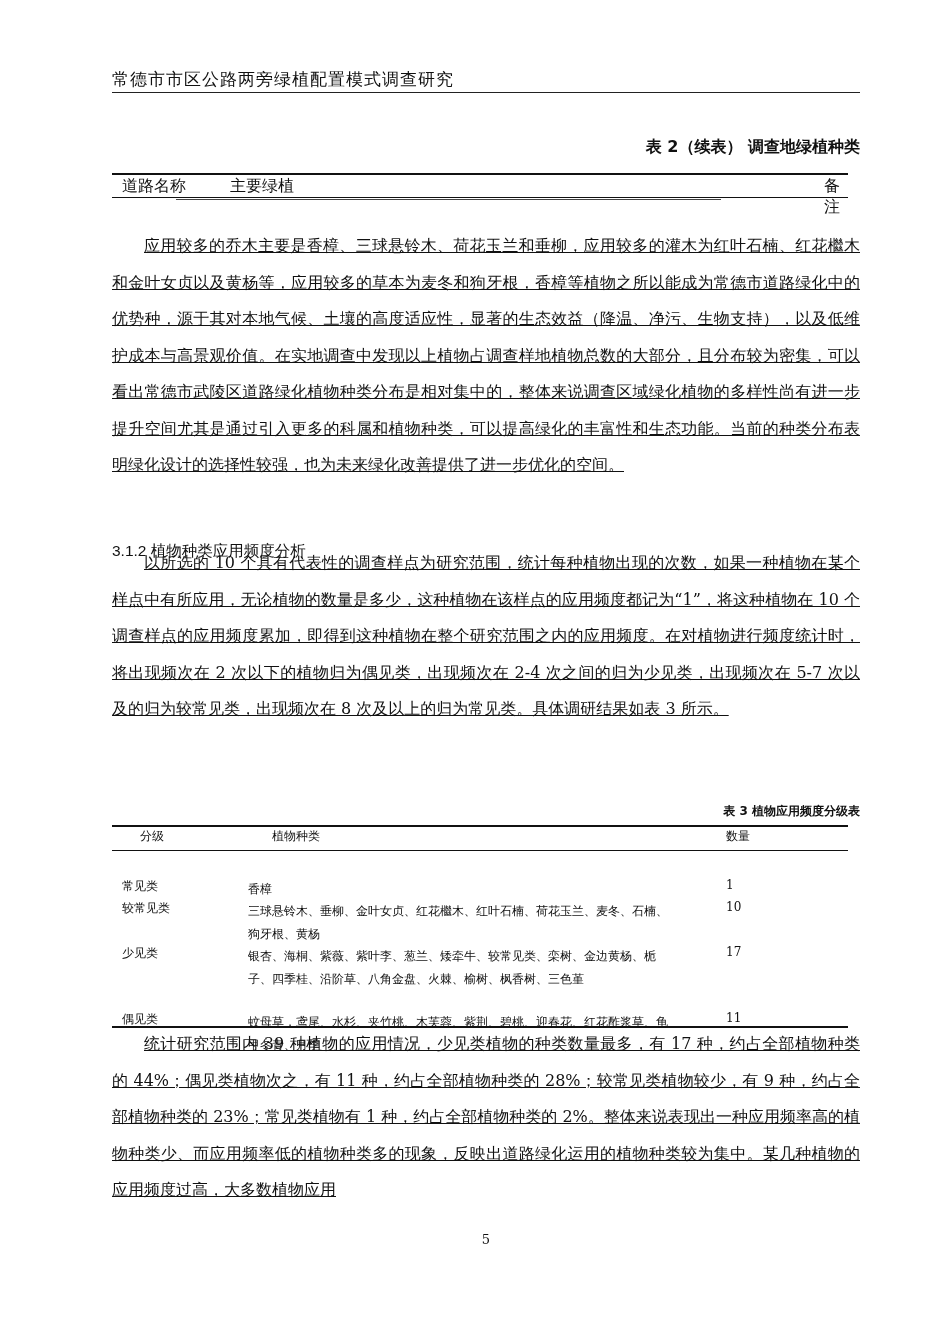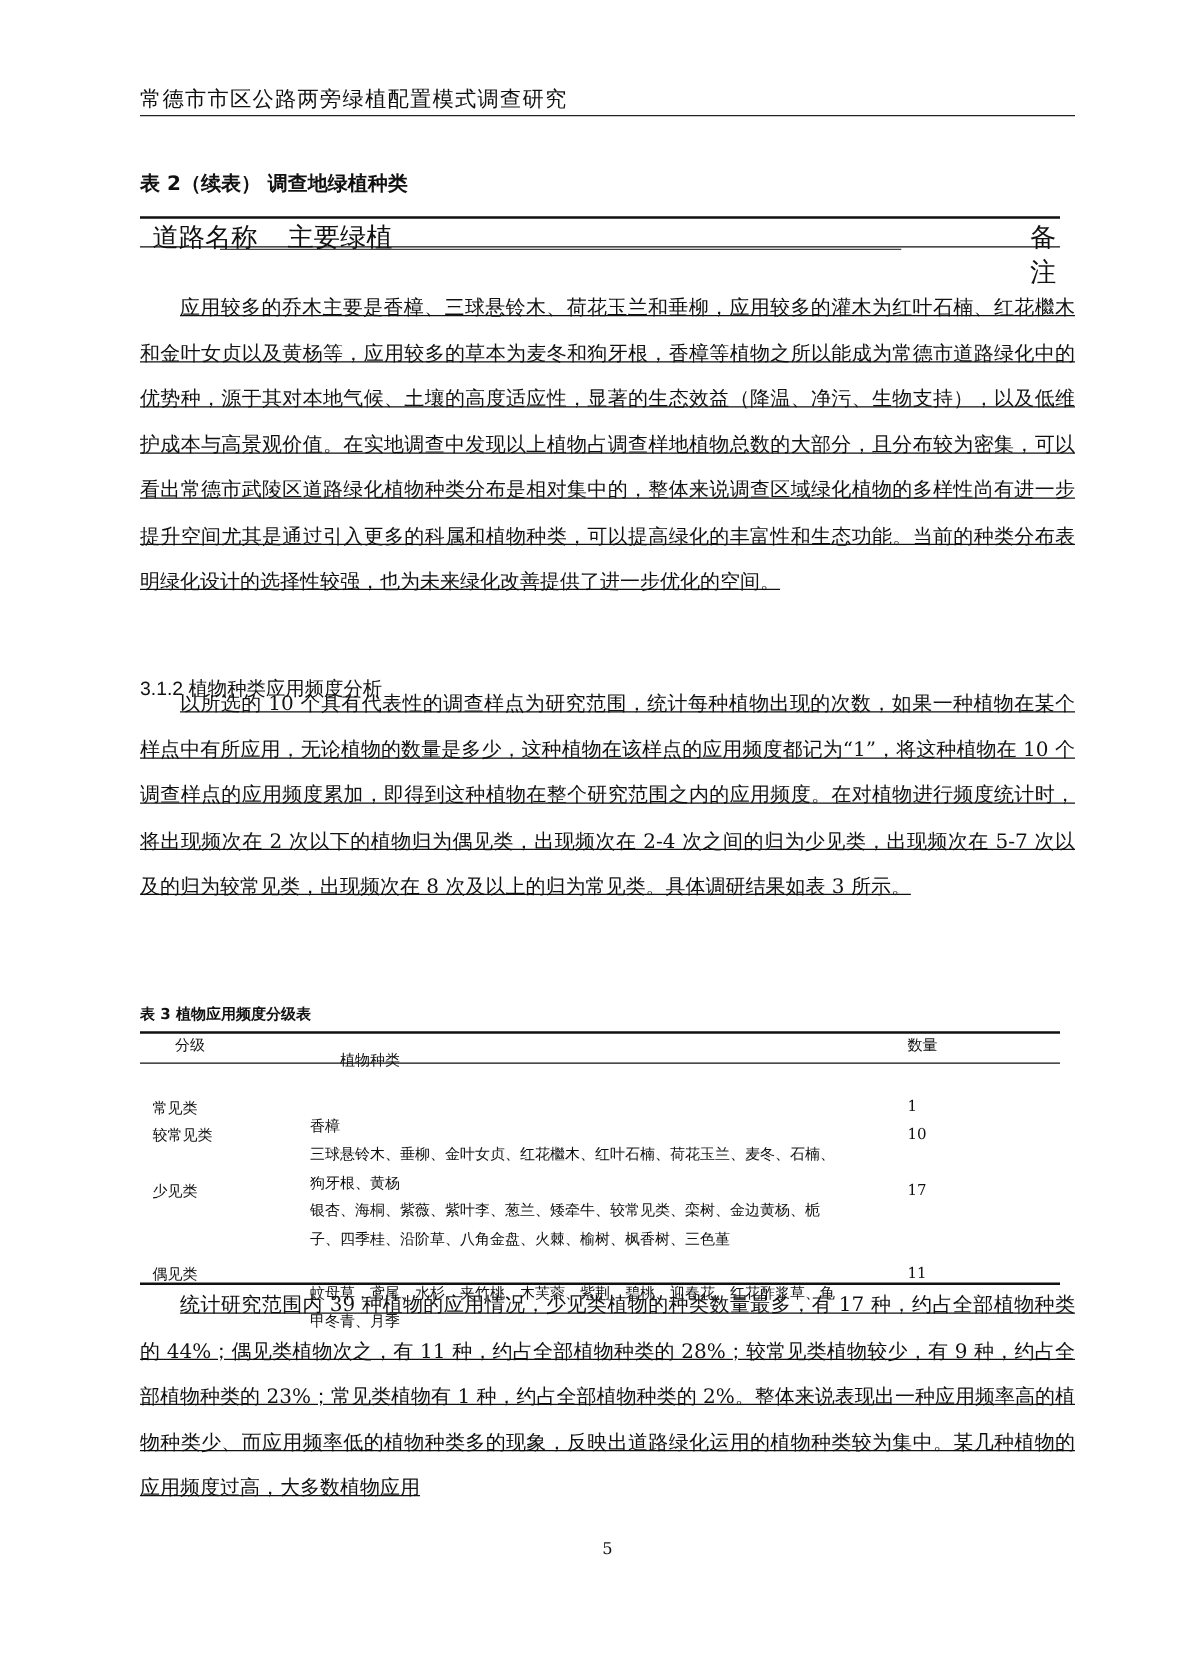--- a/index.html
+++ b/index.html
@@ -1,38 +1,38 @@
 <!DOCTYPE html>
 <html><head>
 <meta charset="utf-8">
 <style>
   html, body { margin: 0; padding: 0; background: #ffffff; }
   body { width: 950px; height: 1344px; position: relative; overflow: hidden;
          font-family: "DejaVu Serif", "Liberation Serif", serif; color: #111; }
   .abs { position: absolute; }
   .running-head { left: 112px; width: 748px; top: 68px; text-align: left; font-size: 17px; letter-spacing: 1px; }
   .head-rule { left: 112px; width: 748px; top: 92px; height: 0; border-top: 1.5px solid #222; }
-  .caption { text-align: left; font-family: "DejaVu Sans", "Liberation Sans", sans-serif; font-weight: bold; font-size: 16px; }
+  .caption { text-align: right; font-family: "DejaVu Sans", "Liberation Sans", sans-serif; font-weight: bold; font-size: 16px; }
   .cap2 { left: 112px; width: 748px; top: 137px; }
   .t2-top { left: 112px; width: 736px; top: 173px; border-top: 2.5px solid #111; }
-  .t2-header { left: 112px; width: 736px; top: 176px; height: 22px; font-size: 21px; }
+  .t2-header { left: 112px; width: 736px; top: 176px; height: 22px; font-size: 16px; }
   .t2-header span { position: absolute; top: 0; }
   .t2-bot { left: 112px; width: 736px; top: 197px; border-top: 1.2px solid #111; }
   .t2-bot2 { left: 176px; width: 545px; top: 199px; border-top: 1px solid #444; }
   .para { left: 112px; width: 748px; font-size: 16px; line-height: 36.5px; text-align: justify; text-decoration: underline; }
   .para p { margin: 0; text-indent: 2em; }
   .section { left: 112px; top: 541px; font-family: Liberation Sans, sans-serif; font-size: 15.5px; }
   .cap3 { left: 112px; width: 748px; top: 803px; font-size: 12px; }
   .t3-top { left: 112px; width: 736px; top: 825px; border-top: 2.5px solid #111; }
   .t3-hdr-bot { left: 112px; width: 736px; top: 850px; border-top: 1.2px solid #111; }
   .t3-bot { left: 112px; width: 736px; top: 1026px; border-top: 2.5px solid #111; }
   .t3 { left: 112px; width: 736px; font-size: 12px; }
   .t3-row { position: absolute; left: 0; width: 736px; }
   .t3-row .c1 { position: absolute; left: 10px; }
-  .t3-row .c2 { position: absolute; left: 136px; width: 430px; line-height: 22.5px; margin-top: 12px; }
+  .t3-row .c2 { position: absolute; left: 136px; width: 430px; line-height: 22.5px; }
   .t3-row .c3 { position: absolute; left: 614px; }
   .page-num { left: 112px; width: 748px; top: 1232px; text-align: center; font-size: 13px; }
 </style>
 </head>
 <body>
 
 <div class="abs running-head">常德市市区公路两旁绿植配置模式调查研究</div>
 <div class="abs head-rule"></div>
 
 <div class="abs caption cap2">表 2（续表）  调查地绿植种类</div>

